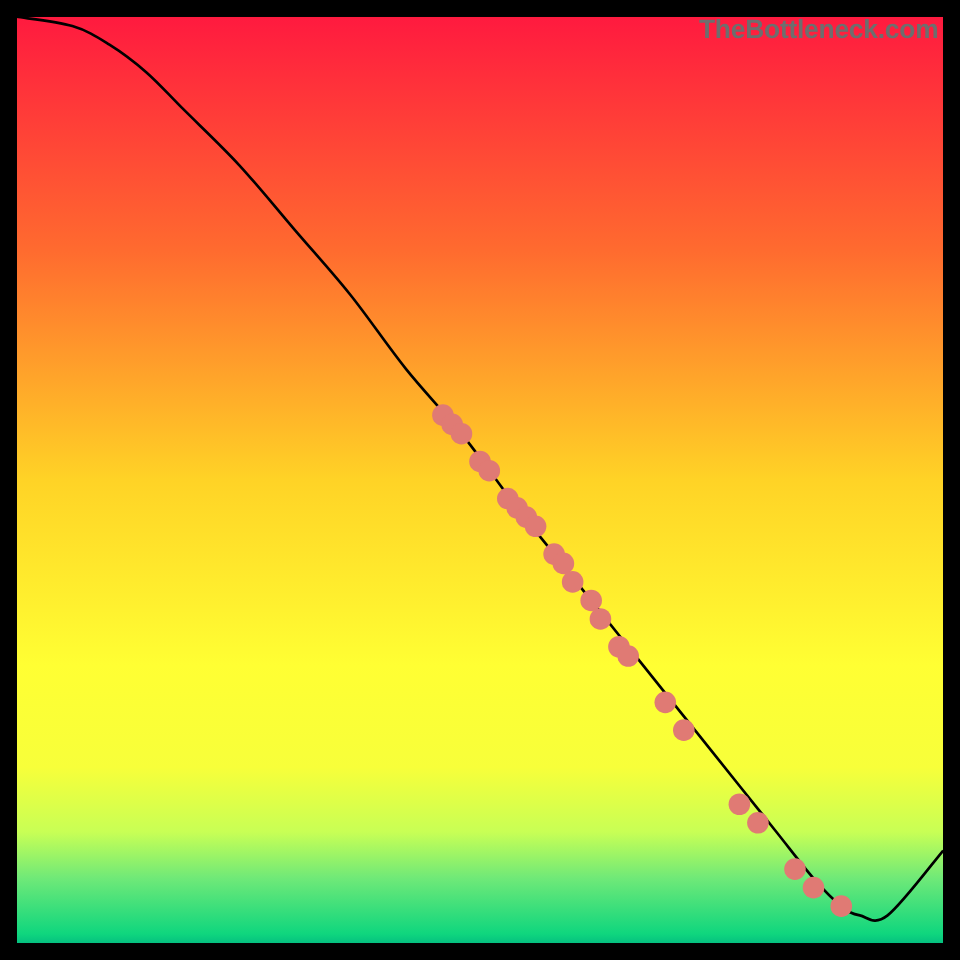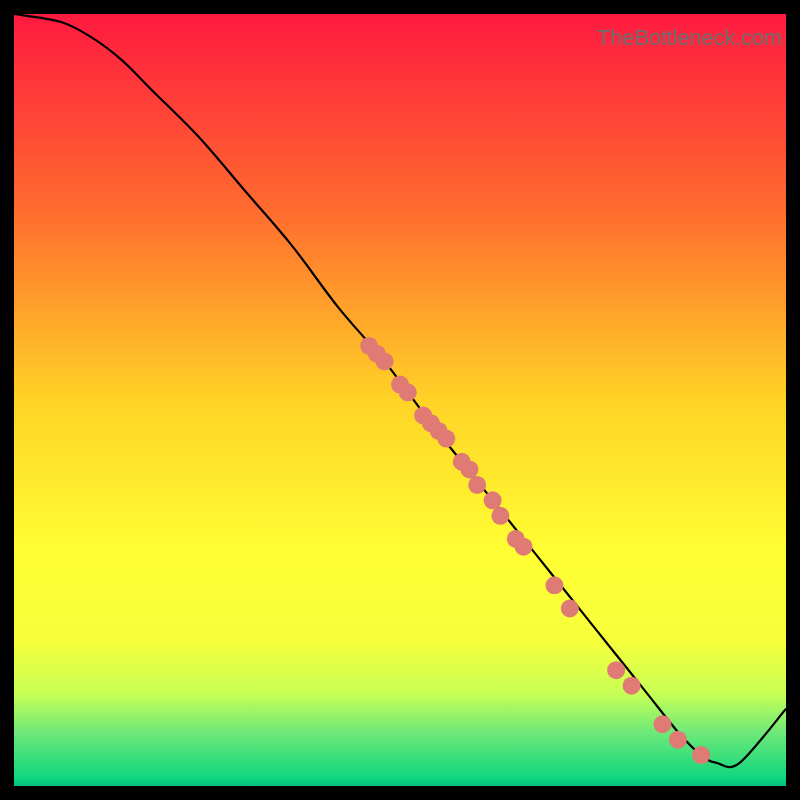--- a/index.html
+++ b/index.html
@@ -23,23 +23,22 @@
     width: 772px;
     height: 772px;
     overflow: hidden;
   }
   .watermark {
     position: absolute;
     top: 12px;
     right: 18px;
     color: #6e6e6e;
     font-size: 22px;
-    font-weight: 400;
+    font-weight: 700;
     letter-spacing: -0.2px;
-    margin-top: 13px;
   }
 </style>
 </head>
 <body>
 
 <div class="frame">
   <div class="plot">
     <svg id="chart-svg" viewBox="0 0 772 772" width="772" height="772">
       <defs>
         <linearGradient id="bg-grad" x1="0" y1="0" x2="0" y2="1">

